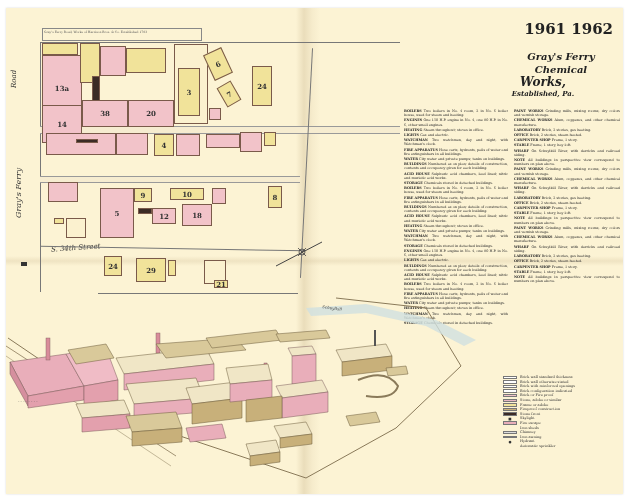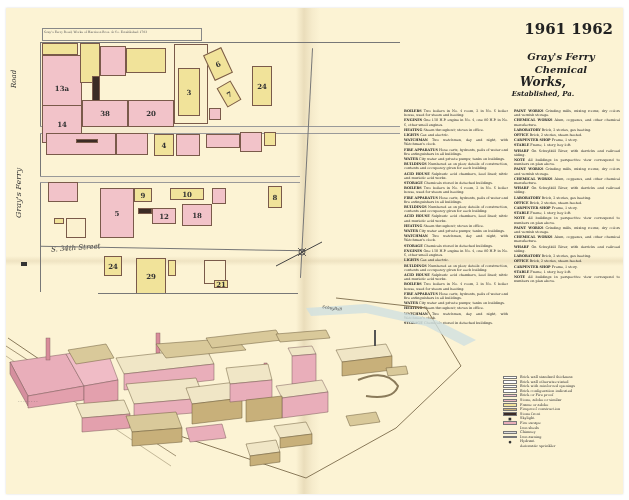--- a/index.html
+++ b/index.html
@@ -153,21 +153,21 @@
   <div class="bldg yellow" style="left:128px;top:180px;width:18px;height:14px;">9</div>
   <div class="bldg pink" style="left:146px;top:200px;width:24px;height:16px;">12</div>
   <div class="bldg yellow" style="left:164px;top:180px;width:34px;height:12px;">10</div>
   <div class="bldg pink" style="left:176px;top:196px;width:30px;height:22px;">18</div>
   <div class="bldg pink" style="left:206px;top:180px;width:14px;height:16px;"></div>
   <div class="bldg yellow" style="left:262px;top:178px;width:14px;height:22px;">8</div>
   <div class="bldg pale" style="left:60px;top:210px;width:20px;height:20px;"></div>
   <div class="bldg yellow" style="left:48px;top:210px;width:10px;height:6px;"></div>
 
   <div class="bldg yellow" style="left:98px;top:248px;width:18px;height:20px;">24</div>
-  <div class="bldg yellow" style="left:130px;top:250px;width:30px;height:36px;">29</div>
+  <div class="bldg yellow" style="left:130px;top:250px;width:30px;height:24px;">29</div>
   <div class="bldg yellow" style="left:162px;top:252px;width:8px;height:16px;"></div>
   <div class="bldg pale" style="left:198px;top:252px;width:22px;height:24px;"></div>
   <div class="bldg yellow" style="left:208px;top:272px;width:14px;height:8px;">21</div>
   <div class="line" style="left:92px;top:285px;width:200px;height:0.6px;"></div>
 
   <svg class="compass" style="left:268px;top:230px;" width="50" height="30">
     <line x1="2" y1="28" x2="48" y2="4" stroke="#444" stroke-width="1"></line>
     <circle cx="28" cy="14" r="3" fill="none" stroke="#444" stroke-width="0.8"></circle>
     <line x1="24" y1="10" x2="32" y2="18" stroke="#444" stroke-width="0.8"></line>
     <line x1="32" y1="10" x2="24" y2="18" stroke="#444" stroke-width="0.8"></line>

